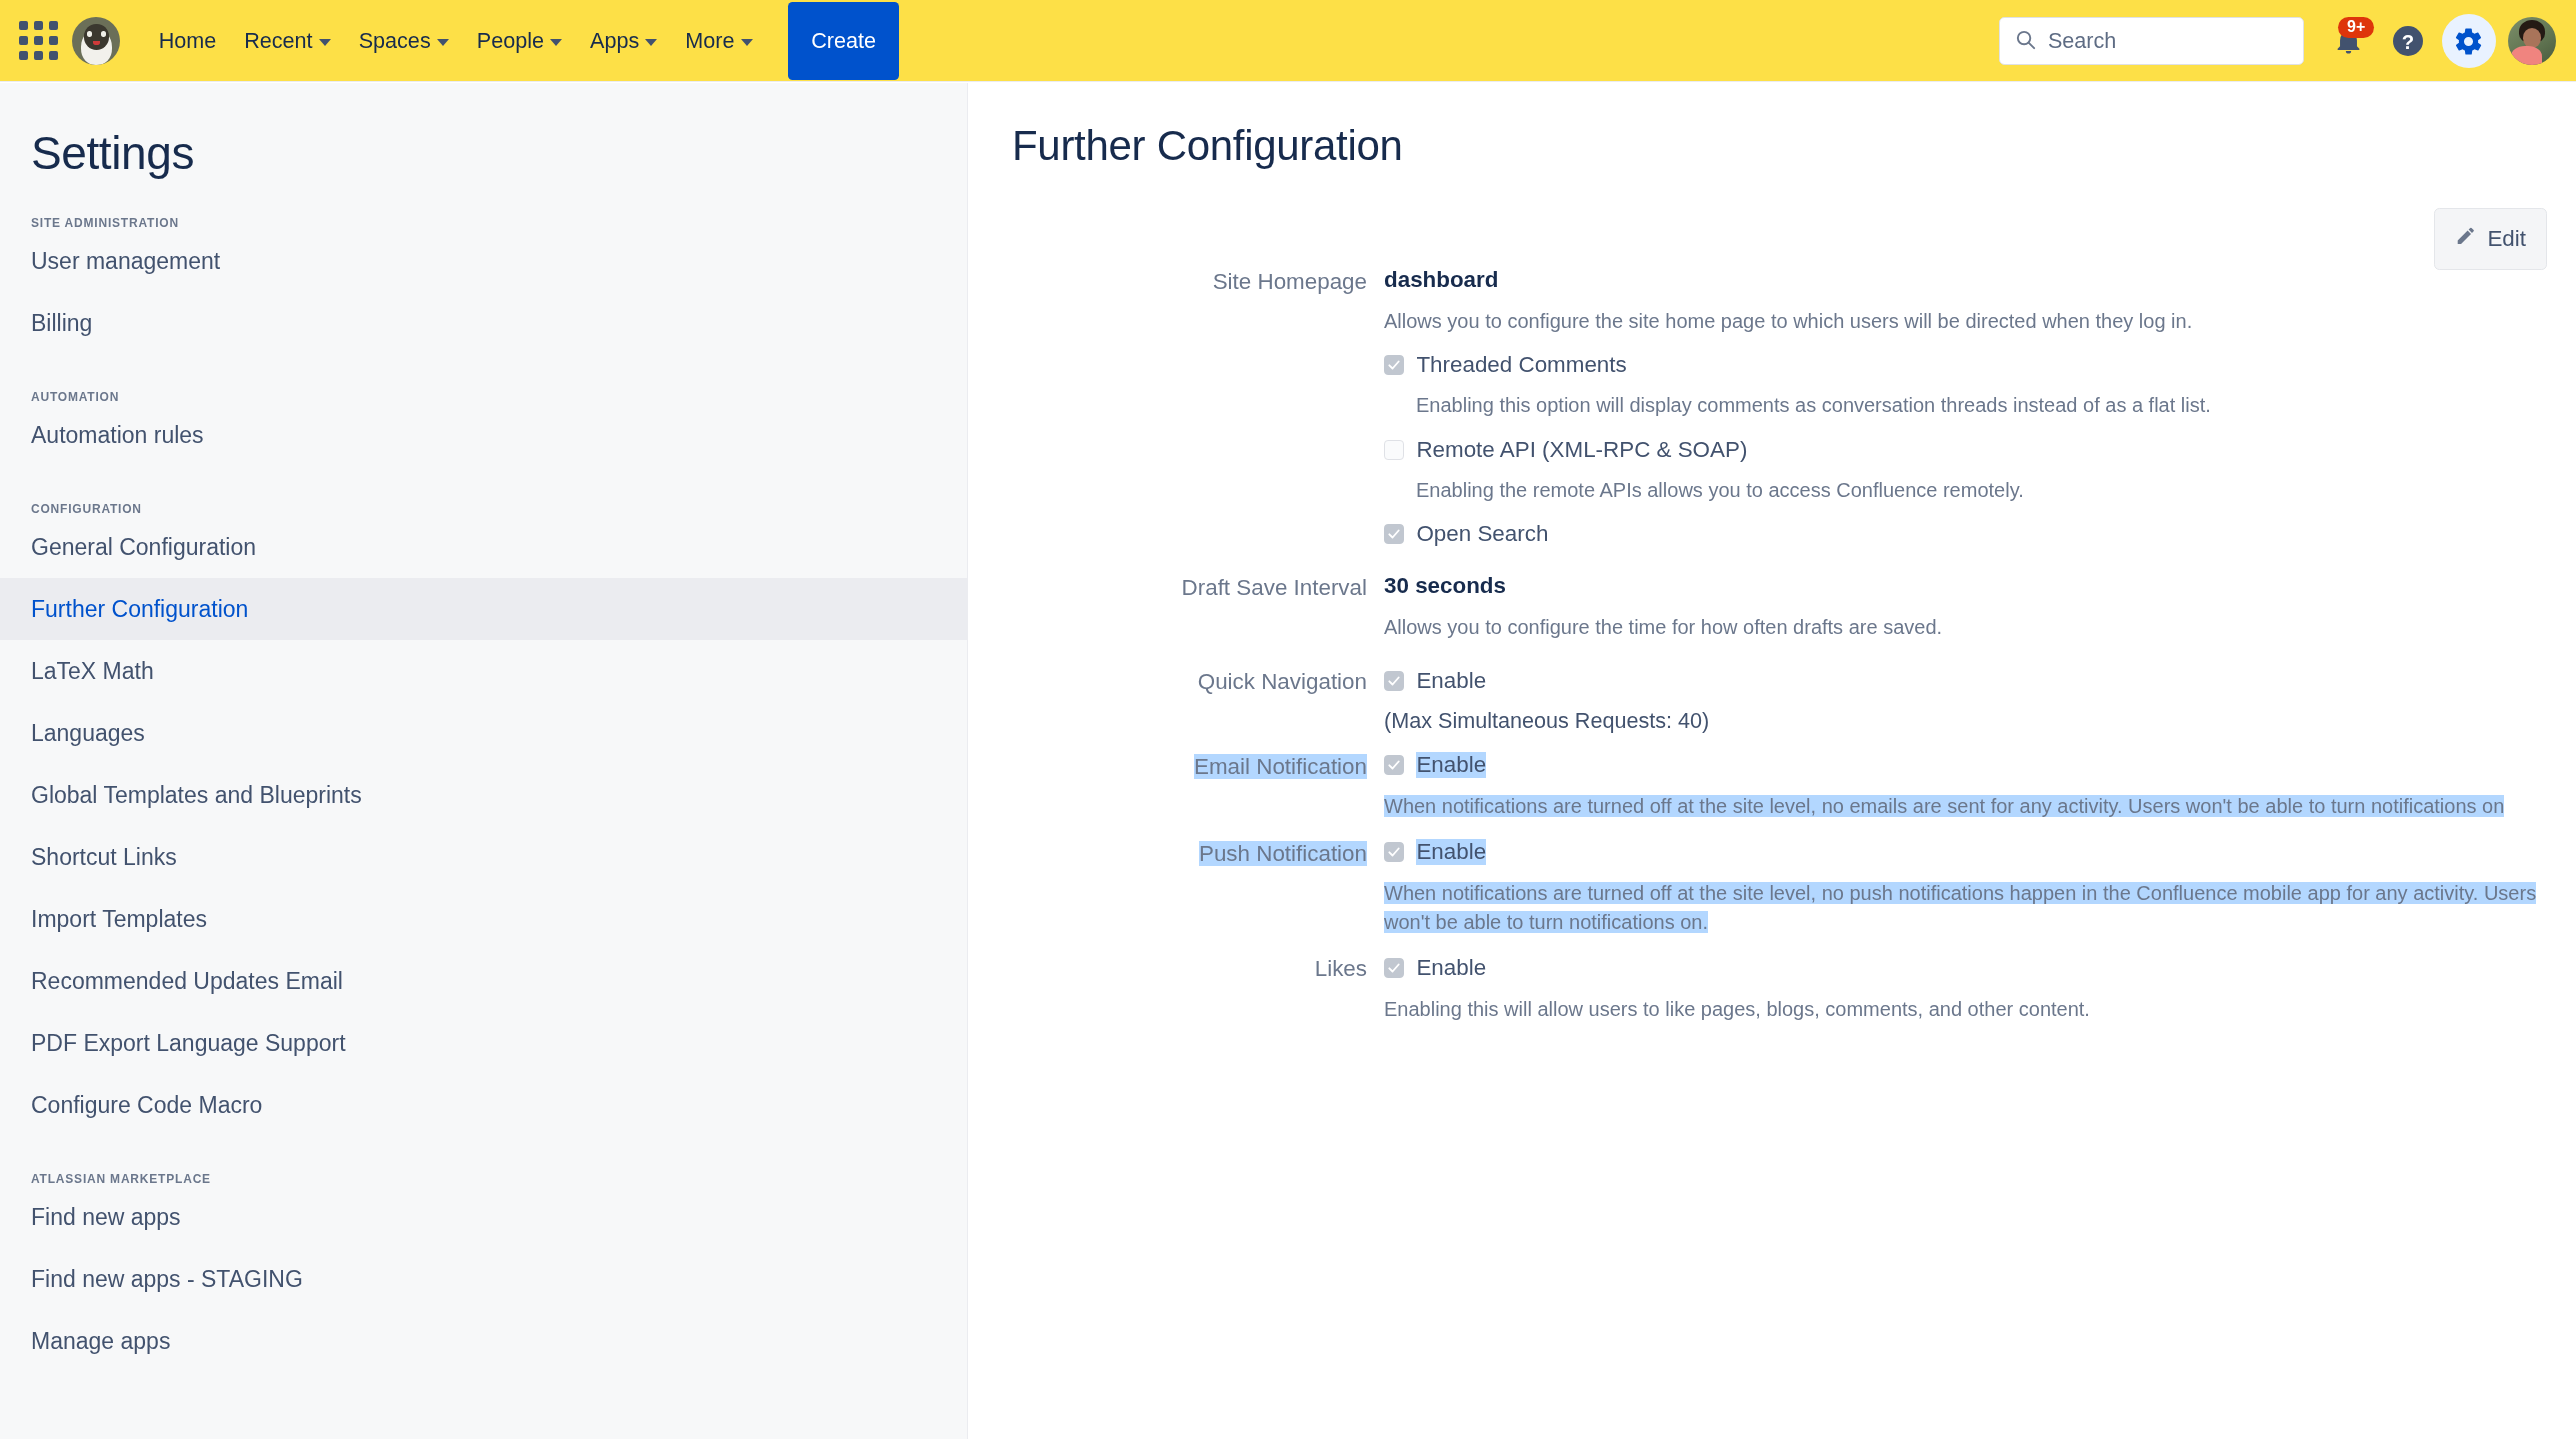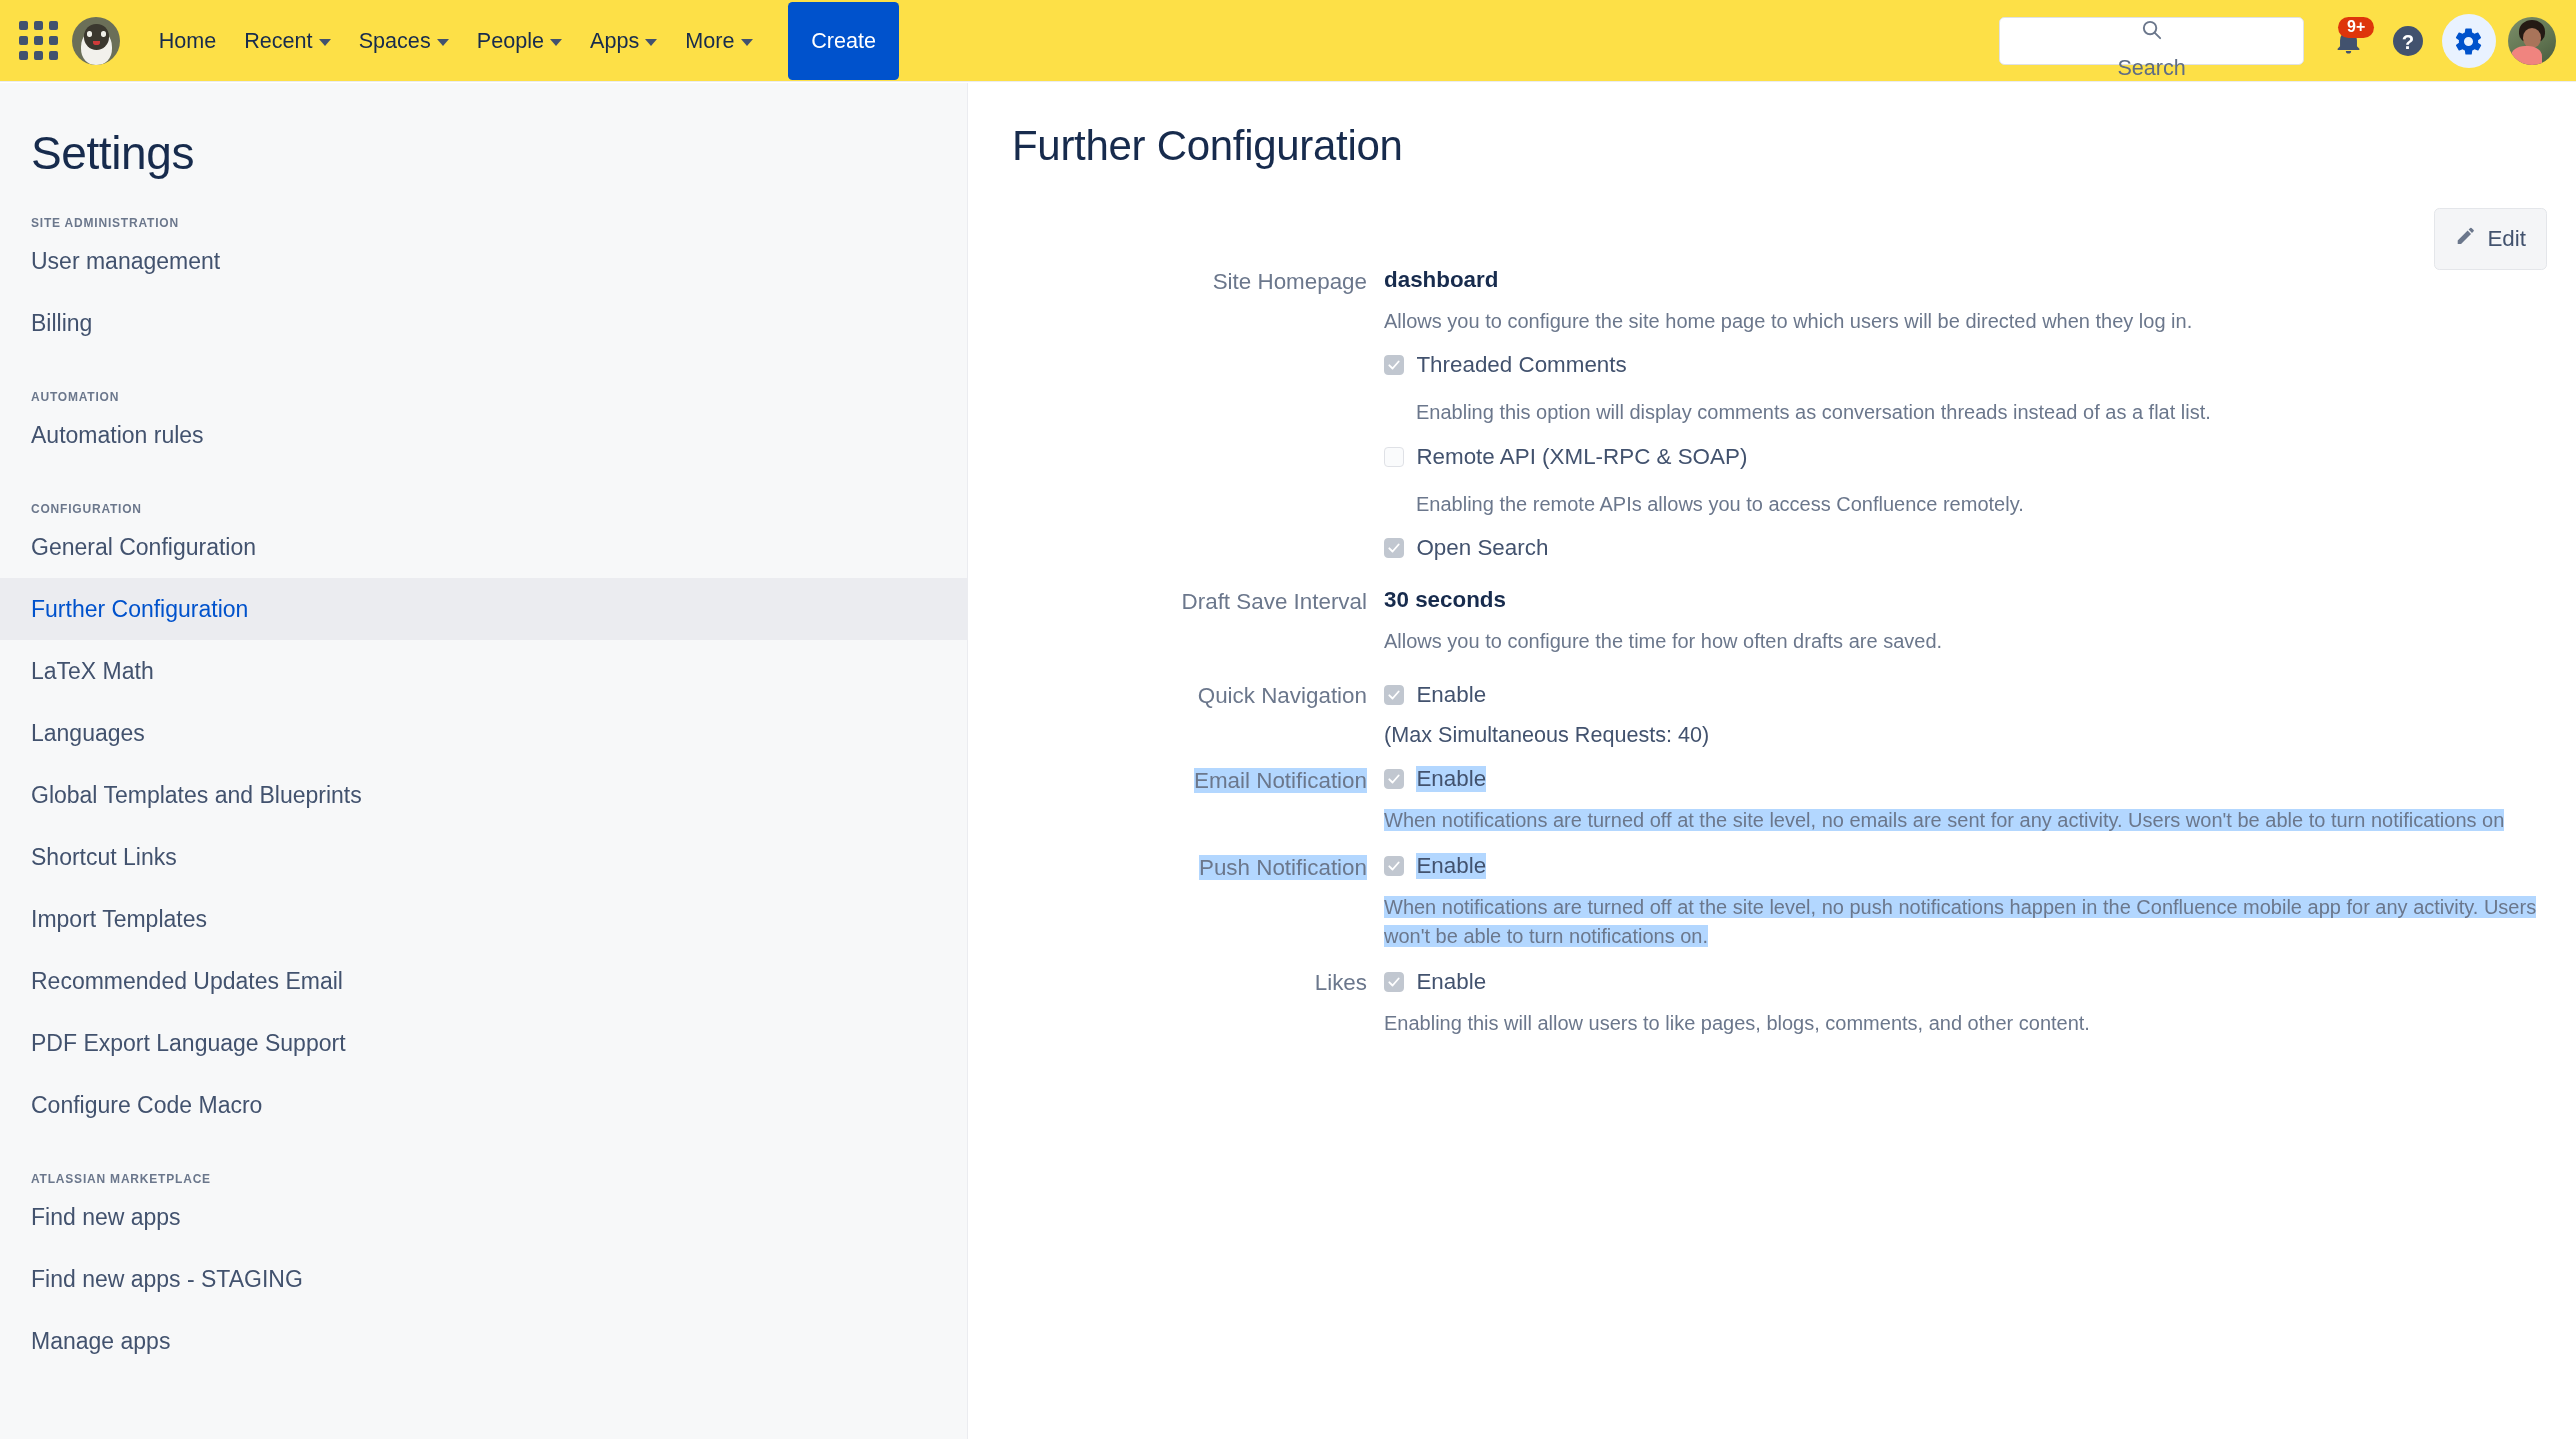--- a/index.html
+++ b/index.html
@@ -72,21 +72,21 @@
 
   .nav-right {
     position: absolute; right: 20px; top: 0; height: 82px;
     display: flex; align-items: center; gap: 0;
   }
   .searchbox {
     display: flex; align-items: center;
     width: 305px; height: 48px;
     border: 0.8px solid #dfe1e6; border-radius: 5.4px;
     background: #ffffff; padding: 0 14px; gap: 10.8px;
-    margin-right: 14px; cursor: text; flex-direction: column;
+    margin-right: 14px; cursor: text;
   }
   .search-ico { flex: 0 0 auto; }
   .search-text { font-size: 21.6px; color: #5e6c84; }
 
   .icon-btn {
     width: 54px; height: 54px; border-radius: 50%;
     display: flex; align-items: center; justify-content: center;
     cursor: pointer; position: relative; margin: 0 3.1px;
   }
   .icon-btn.active-bg { background: #e9f2ff; }
@@ -166,21 +166,21 @@
   .cb {
     width: 20px; height: 20px; border-radius: 3.9px; flex: 0 0 auto;
     display: flex; align-items: center; justify-content: center;
     cursor: not-allowed;
   }
   .cb.on  { background: #c1c7d0; border: 0.8px solid #c1c7d0; }
   .cb.off { background: #fafbfc; border: 0.8px solid #dfe1e6; }
   .cb.on svg { display: block; }
   .cblabel { font-size: 22.4px; color: #42526e; }
 
-  .sub-desc { font-size: 20px; color: #6b778c; margin: 20px 0 0 32px; line-height: 1.42; }
+  .sub-desc { font-size: 20px; color: #6b778c; margin: 13px 0 0 32px; line-height: 1.42; }
 
   .hl { background: #b3d7ff; }
   .hl-block { background: #b3d7ff; display: inline; box-decoration-break: clone; -webkit-box-decoration-break: clone; }
 
   .spacer-lg { height: 26px; }
   .spacer-md { height: 18.6px; }
 </style>
 </head>
 <body>
 

